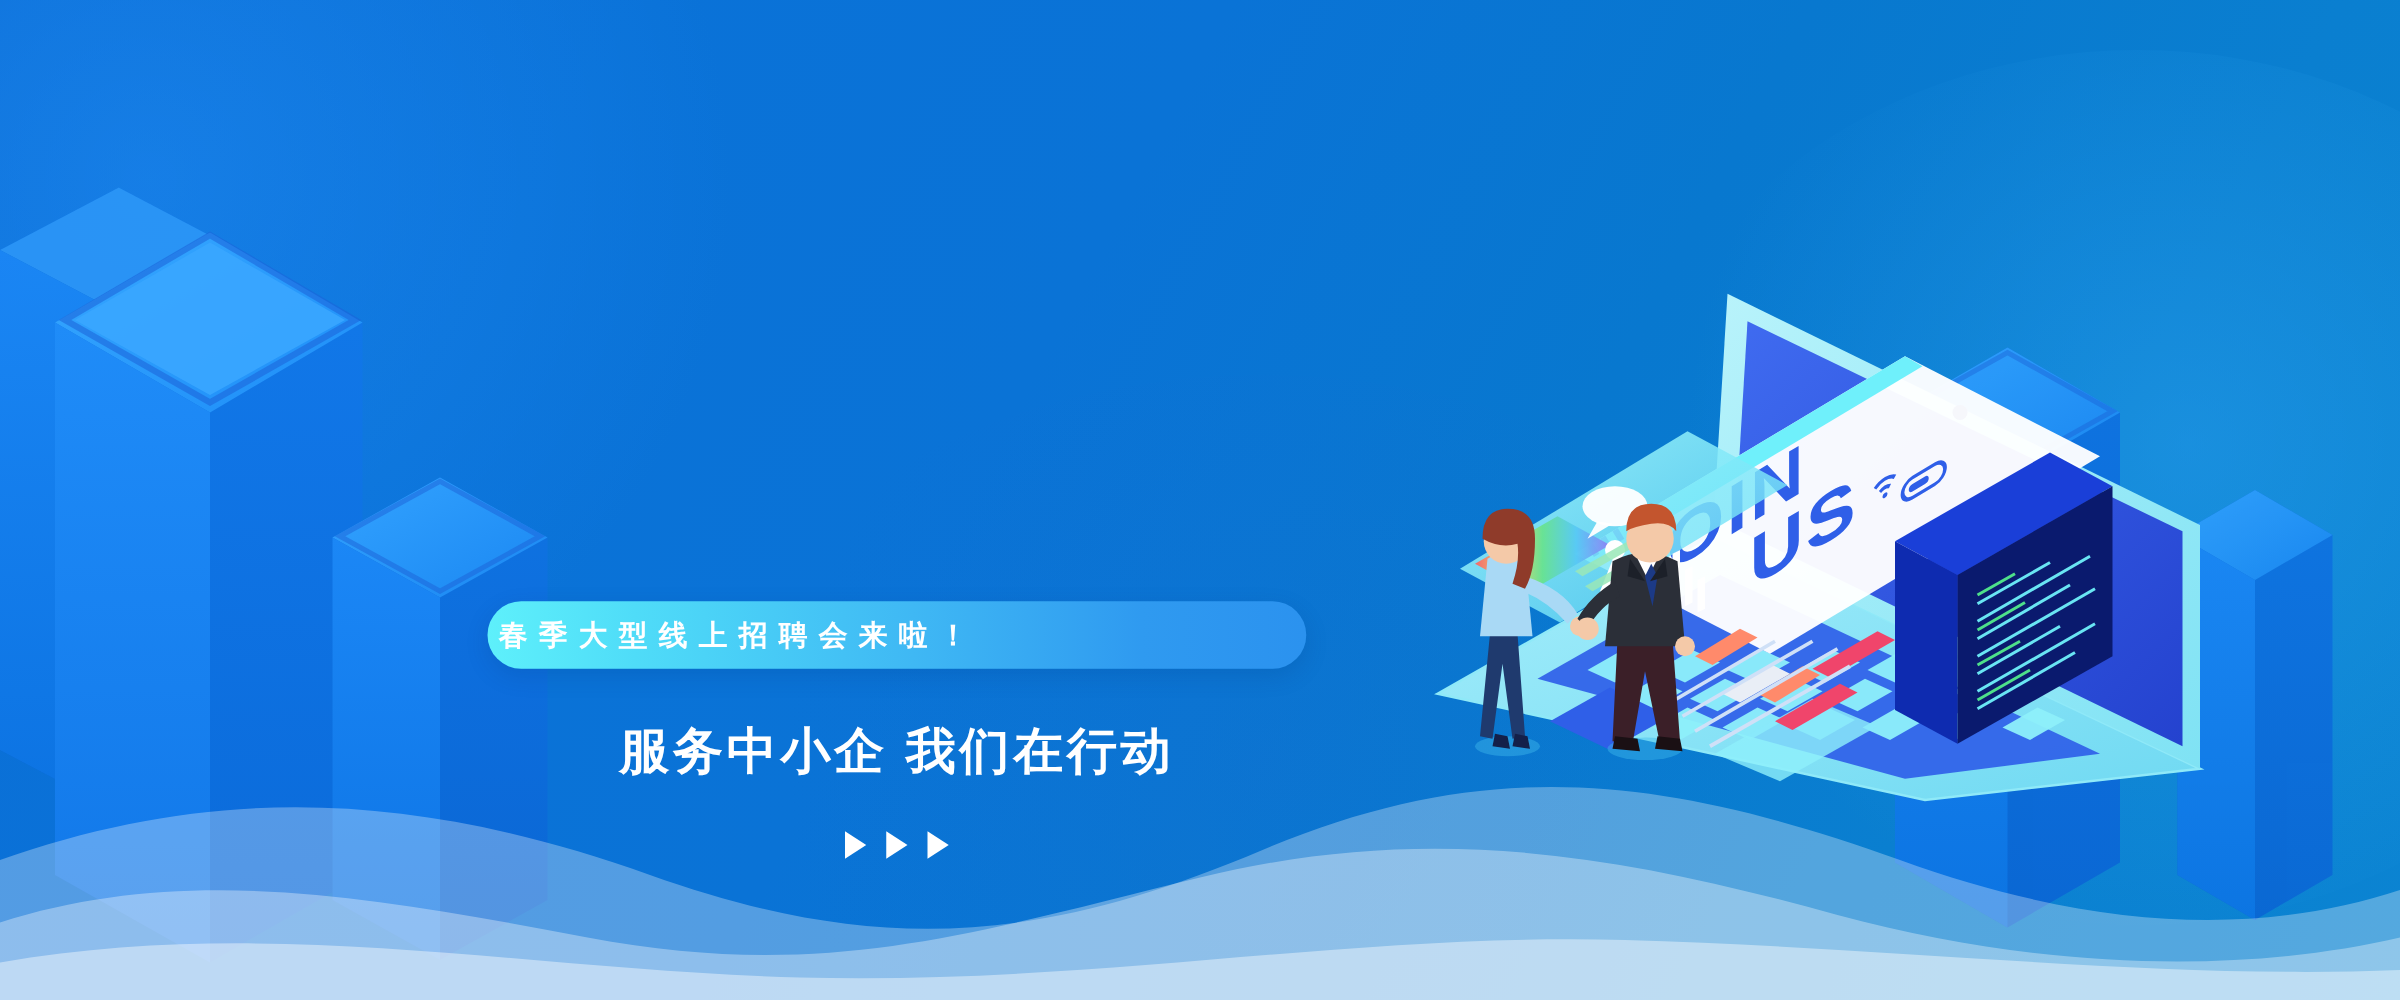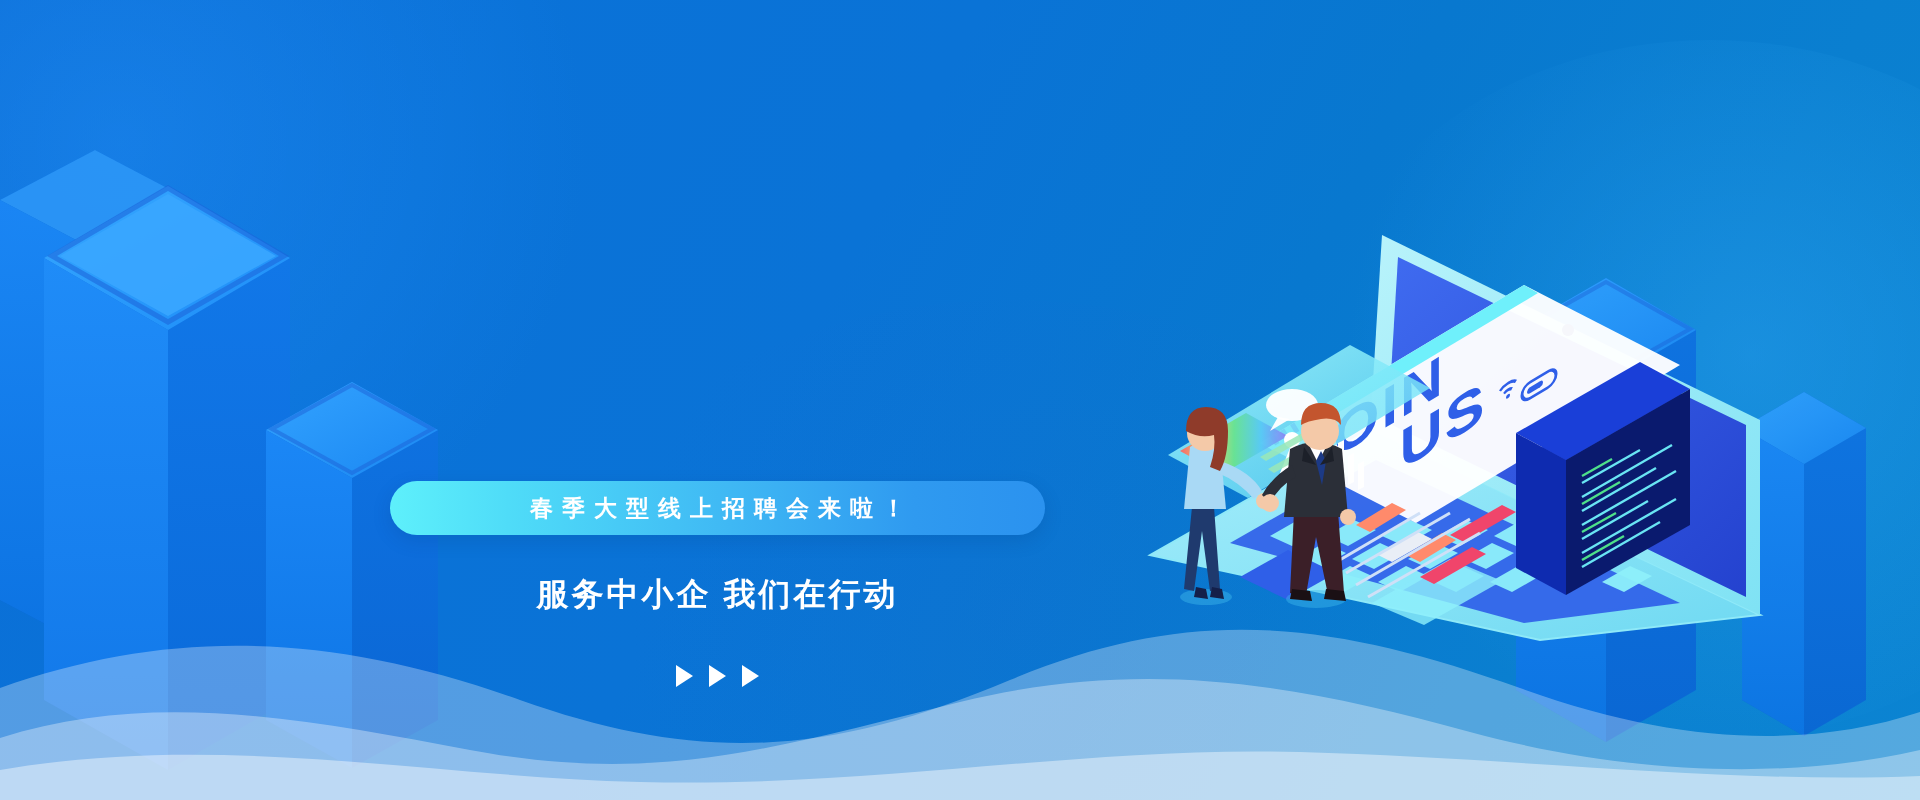--- a/index.html
+++ b/index.html
@@ -25,30 +25,30 @@
   .headline{
     position:absolute;left:280px;top:186px;width:800px;height:150px;
     color:#ffffff;
   }
   .headline svg{display:block;filter:drop-shadow(5px 7px 0 rgba(6,60,125,.40));}
   .wifi{position:absolute;left:112px;top:-12px;}
 
   .pill{
     position:absolute;left:390px;top:481px;width:655px;height:54px;border-radius:27px;
     background:linear-gradient(90deg,#5ef0fb 0%,#4fdcf8 18%,#3fb8f4 52%,#2f9af0 80%,#2b92ef 100%);
-    display:flex;align-items:center;justify-content:center;
+    display:flex;align-items:center;
     box-shadow:0 6px 18px rgba(6,60,125,.18);
   }
   .pill span{
     color:#ffffff;font-size:23px;font-weight:700;letter-spacing:9px;
     text-indent:9px;white-space:nowrap;
   }
   .tagline{
     position:absolute;left:390px;top:573px;width:655px;
-    text-align:center;color:#ffffff;font-size:32px;font-weight:700;letter-spacing:3px;
+    text-align:center;color:#ffffff;font-size:40px;font-weight:700;letter-spacing:3px;
     white-space:nowrap;
   }
   .arrows{
     position:absolute;left:390px;top:659px;width:655px;height:34px;
     display:flex;align-items:center;justify-content:center;gap:16px;
   }
   .arrows i{
     display:block;width:0;height:0;
     border-left:17px solid #ffffff;border-top:11px solid transparent;border-bottom:11px solid transparent;
   }

